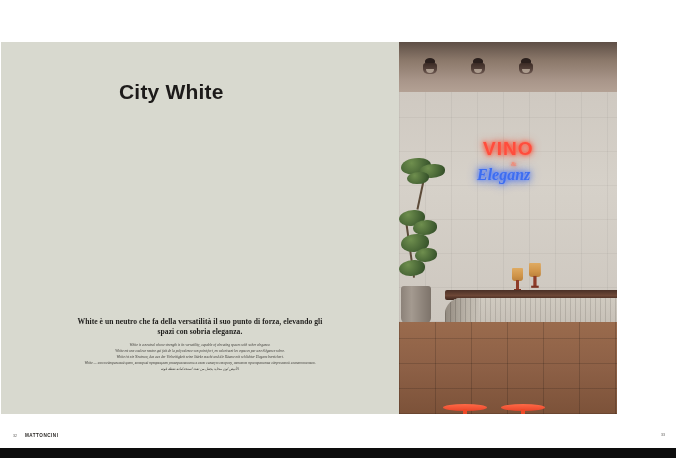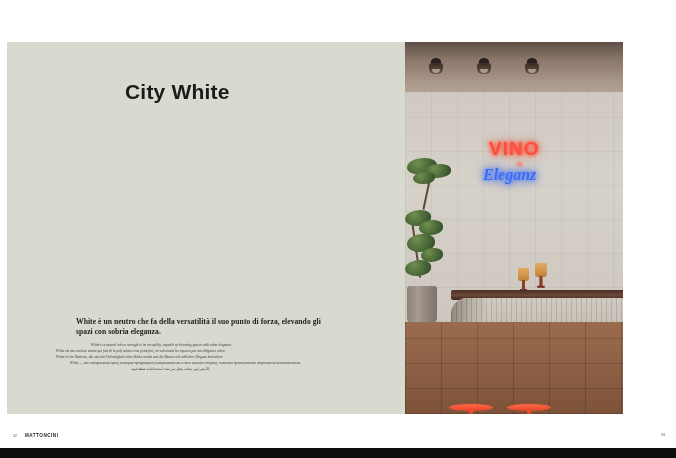--- a/index.html
+++ b/index.html
@@ -19,21 +19,21 @@
   #spread {
     position: absolute;
     left: 0; top: 0;
     width: 676px;
     height: 448px;
     background: #ffffff;
   }
 
   #page-content {
     position: absolute;
-    left: 7px;
+    left: 1px;
     top: 42px;
     width: 616px;
     height: 396px;
     display: flex;
   }
 
   
   #left-panel {
     position: relative;
     width: 398px;
@@ -51,21 +51,21 @@
     color: #1d1b1a;
     letter-spacing: 0.2px;
     font-family: "Liberation Sans", sans-serif;
   }
 
   #copy-block {
     position: absolute;
     left: 40px;
     top: 275px;
     width: 318px;
-    text-align: left;
+    text-align: center;
     color: #2b2a28;
   }
 
   #headline-it {
     font-family: "Liberation Serif", serif;
     font-weight: bold;
     font-size: 7.6px;
     line-height: 1.34;
     color: #1f1e1c;
     margin: 0 auto 5px auto;

